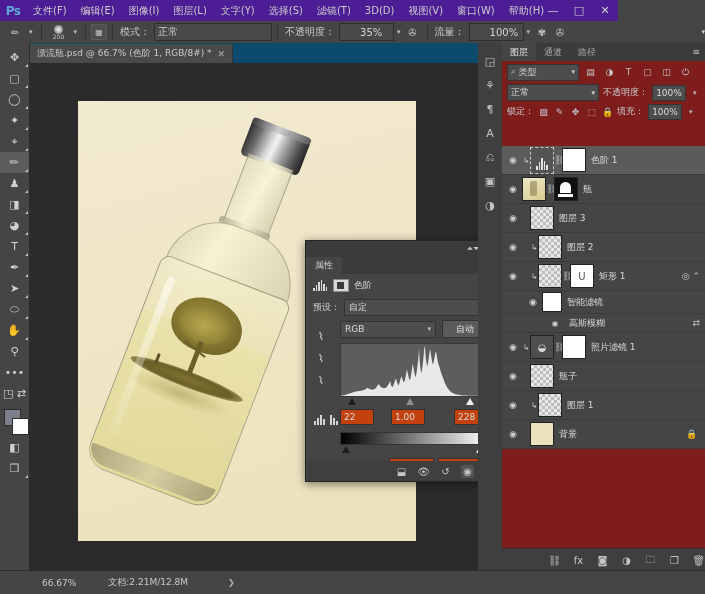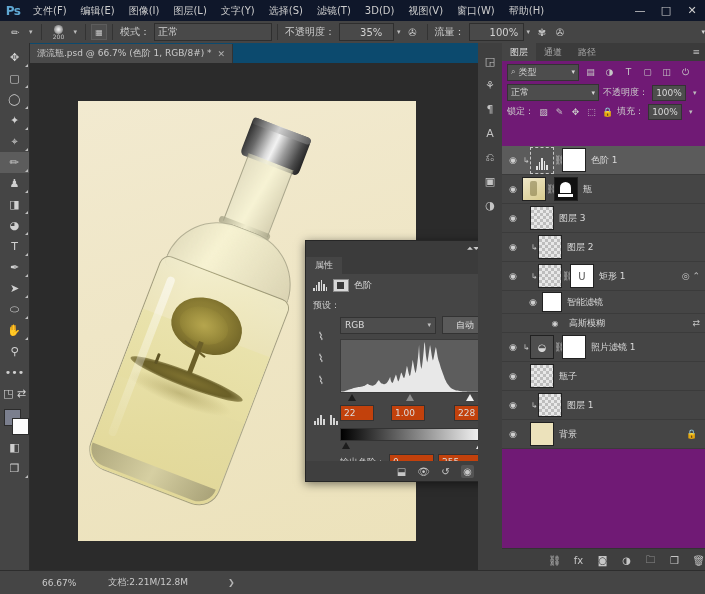--- a/index.html
+++ b/index.html
@@ -2,21 +2,21 @@
 <html><head>
 <meta charset="utf-8">
 <style>
   html,body{margin:0;padding:0;background:#3b3b3b;}
   body{width:705px;height:594px;overflow:hidden;
        font-family:"DejaVu Sans","Liberation Sans",sans-serif;
        font-size:10px;color:#c8c8c8;-webkit-font-smoothing:antialiased;}
   .app{position:relative;width:705px;height:594px;background:#454545;}
 
   
-  .menubar{position:absolute;left:0;top:0;width:705px;height:21px;background:#0f172a;
+  .menubar{position:absolute;left:0;top:0;width:618px;height:21px;background:#4c1d95;
            display:flex;align-items:center;}
   .ps-logo{width:26px;text-align:center;color:#5fa8d3;font-weight:bold;font-size:12px;
            font-family:"DejaVu Sans","Liberation Sans",sans-serif;letter-spacing:-0.5px;}
   .menu-item{padding:0 7px;font-size:10px;color:#cdcdcd;line-height:21px;white-space:nowrap;cursor:default;}
   .winbtns{position:absolute;right:0;top:0;height:21px;display:flex;}
   .winbtn{width:26px;height:21px;display:flex;align-items:center;justify-content:center;
           color:#cfcfcf;font-size:11px;}
 
   
   .optionsbar{position:absolute;left:0;top:21px;width:705px;height:22px;background:#454545;
@@ -151,21 +151,21 @@
               display:flex;align-items:center;justify-content:flex-end;gap:9px;padding-right:8px;}
   .pf{width:13px;height:13px;color:#c6c6c6;font-size:10px;display:flex;align-items:center;justify-content:center;}
   .pf.on{background:#545454;border-radius:2px;}
 
   
   .dockstrip{position:absolute;left:478px;top:43px;width:24px;height:528px;background:#3f3f3f;
              border-right:1px solid #2d2d2d;padding-top:6px;}
   .dk{width:24px;height:24px;display:flex;align-items:center;justify-content:center;color:#c4c4c4;font-size:11px;}
 
   
-  .layerspanel{position:absolute;left:502px;top:43px;width:203px;height:528px;background:#701a75;}
+  .layerspanel{position:absolute;left:502px;top:43px;width:203px;height:528px;background:#7f1d1d;}
   .lp-tabs{height:18px;background:#3b3b3b;display:flex;align-items:flex-end;}
   .lp-tab{height:18px;padding:0 8px;display:flex;align-items:center;font-size:9px;color:#a9a9a9;}
   .lp-tab.active{background:#454545;color:#e0e0e0;}
   .lp-menu{margin-left:auto;margin-right:5px;color:#bbb;font-size:9px;line-height:18px;}
   .lp-filter{height:22px;display:flex;align-items:center;padding:0 5px;gap:4px;}
   .filter-sel{width:64px;height:15px;background:#4d4d4d;border:1px solid #333;font-size:9px;color:#d5d5d5;
               display:flex;align-items:center;padding:0 3px;gap:3px;position:relative;}
   .fi{width:15px;height:15px;display:flex;align-items:center;justify-content:center;color:#c6c6c6;font-size:9px;}
   .lp-row{height:19px;display:flex;align-items:center;padding:0 5px;gap:4px;}
   .blend-sel{width:84px;height:15px;background:#4d4d4d;border:1px solid #333;font-size:9px;color:#d5d5d5;
@@ -350,20 +350,24 @@
           <i style="height:9px"></i>
           <i style="height:11px"></i>
           <i style="height:7px"></i>
           <i style="height:4px"></i>
       </span>
       <span class="mask-glyph"></span>
       <span class="props-name">色阶</span>
     </div>
     <div class="preset-row">
       <span class="lbl">预设：</span>
+      <span class="sel-box">
+        <span>自定</span>
+        <span class="cv">▾</span>
+      </span>
     </div>
     <div class="chan-row">
       <span class="sel-box" style="flex:1">
         <span>RGB</span>
         <span class="cv">▾</span>
       </span>
       <span class="auto-btn">自动</span>
     </div>
 
     <div class="eyedroppers">

